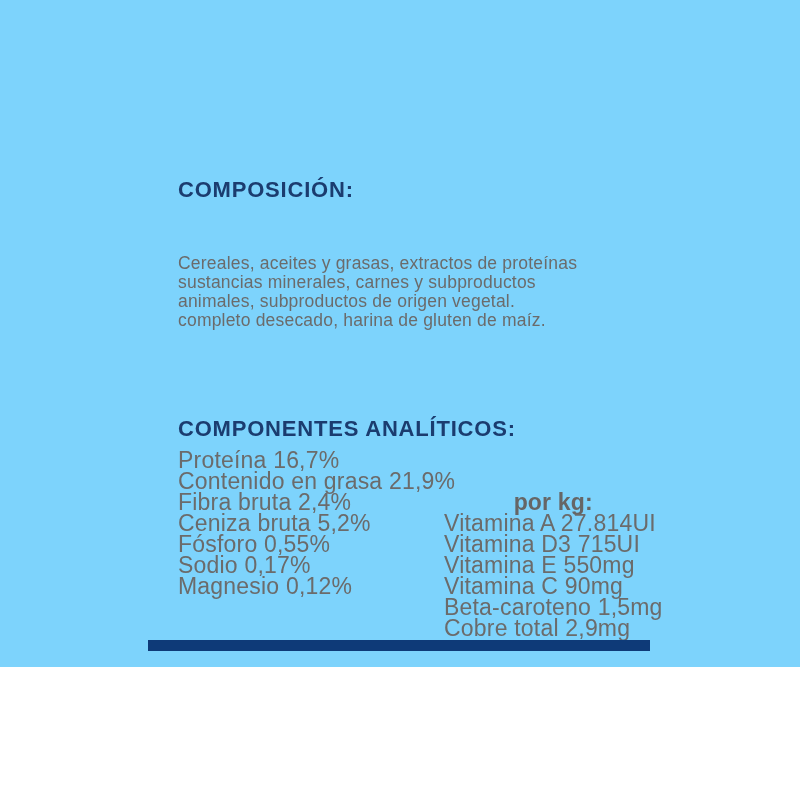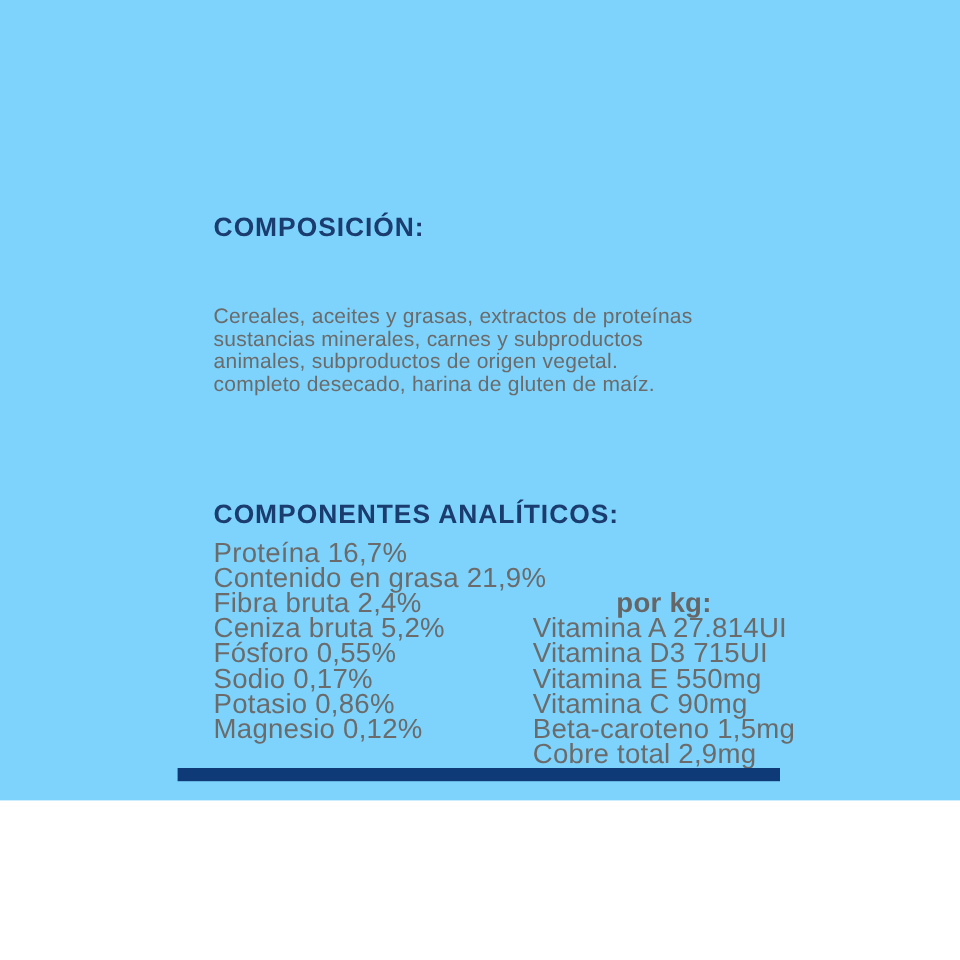--- a/index.html
+++ b/index.html
@@ -74,21 +74,20 @@
 
   <div class="section-heading" id="analytics-heading">COMPONENTES ANALÍTICOS:</div>
 
   <div class="analytics-col" id="analytics-left">
     <div class="row">Proteína 16,7%</div>
     <div class="row">Contenido en grasa 21,9%</div>
     <div class="row">Fibra bruta 2,4%</div>
     <div class="row">Ceniza bruta 5,2%</div>
     <div class="row">Fósforo 0,55%</div>
     <div class="row">Sodio 0,17%</div>
-    <div class="row">Potasio 0,86%</div>
     <div class="row">Magnesio 0,12%</div>
   </div>
 
   <div class="analytics-col" id="analytics-right">
     <div class="row per-kg-label">por kg:</div>
     <div class="row">Vitamina A 27.814UI</div>
     <div class="row">Vitamina D3 715UI</div>
     <div class="row">Vitamina E 550mg</div>
     <div class="row">Vitamina C 90mg</div>
     <div class="row">Beta-caroteno 1,5mg</div>

